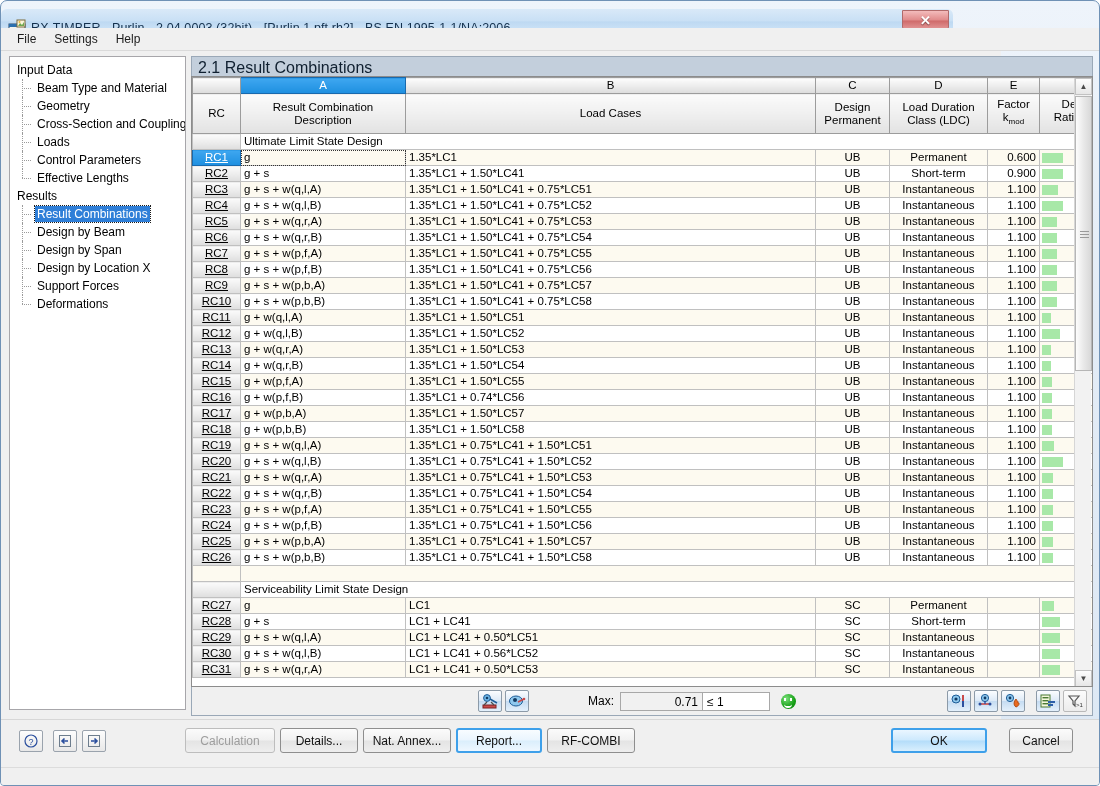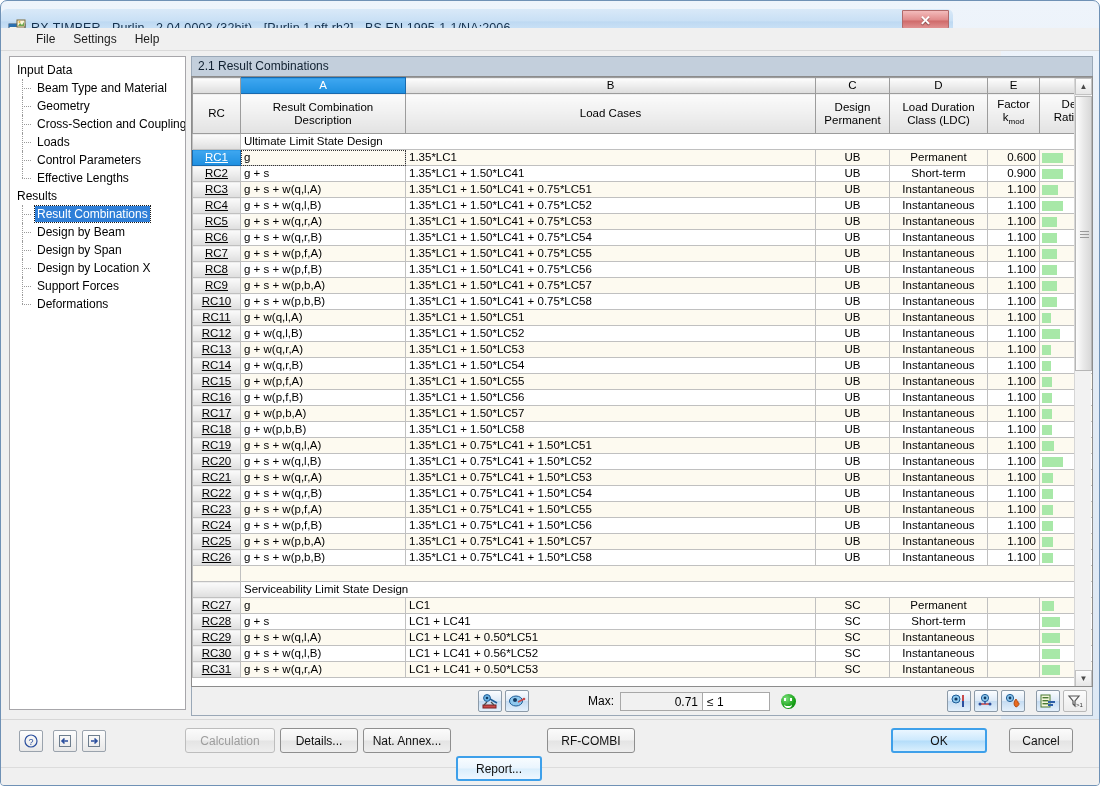--- a/index.html
+++ b/index.html
@@ -47,21 +47,21 @@
     display: flex; align-items: center; justify-content: center;
     color: #fff; font-size: 13px; font-weight: bold;
     text-shadow: 0 1px 1px rgba(0,0,0,.45);
   }
 
   
   #menubar {
     position: absolute; left: 0; top: 27px; width: 1100px; height: 23px;
     background: #f0f0f0;
     border-bottom: 1px solid #dadada;
-    display: flex; align-items: center; padding-left: 26px;
+    display: flex; align-items: center; padding-left: 7px;
   }
   .menu-item {
     padding: 3px 9px; font-size: 12px; color: #1b1b1b;
   }
 
   
   #body-area {
     position: absolute; left: 0; top: 50px; width: 1000px; height: 668px;
     background: #f0f0f0;
   }
@@ -98,21 +98,21 @@
   }
 
   
   #main-panel {
     position: absolute; left: 190px; top: 5px; width: 902px; height: 654px;
     background: #f0f0f0;
   }
   #panel-caption {
     height: 20px; background: #c3cfdc;
     border: 1px solid #9aa8b7; border-bottom: none;
-    font-size: 12px; color: #102030;
+    font-size: 16px; color: #102030;
     padding: 2px 0 0 6px;
   }
   #grid-wrap {
     position: absolute; left: 0; top: 20px; width: 902px; height: 611px;
     background: #ffffff;
     border: 1px solid #8c8c8c;
     overflow: hidden;
   }
 
   
@@ -270,21 +270,20 @@
     position: absolute; top: 8px; height: 25px;
     border: 1px solid #8e8e8e; border-radius: 3px;
     background: linear-gradient(180deg,#fbfbfb 0%,#f1f1f1 48%,#e4e4e4 52%,#eeeeee 100%);
     font-size: 12px; color: #111;
     display: flex; align-items: center; justify-content: center;
   }
   .pushbtn.disabled { color: #9d9d9d; border-color: #bdbdbd; }
   .pushbtn.default {
     border: 2px solid #3ea0ea;
     background: linear-gradient(180deg,#f8fcff 0%,#eaf5fe 48%,#daeefc 52%,#eef7ff 100%);
-    margin-top: 28px;
   }
   .pushbtn.primary {
     border: 2px solid #3ea0ea;
     background: linear-gradient(180deg,#eaf6ff 0%,#cde9fd 48%,#b4ddfa 52%,#d9effd 100%);
   }
   #bottom-divider {
     position: absolute; left: 0; top: 47px; width: 1100px; height: 1px;
     background: #dcdcdc;
   }
 
@@ -555,21 +554,21 @@
                 <td class="c-sit">UB</td>
                 <td class="c-ldc">Instantaneous</td>
                 <td class="c-kmod">1.100</td>
                 <td class="c-ratio">
                   <span class="bar" style="width:10px"></span>
                 </td>
               </tr>
               <tr class="even">
                 <td class="rowhdr">RC16</td>
                 <td class="c-desc">g + w(p,f,B)</td>
-                <td class="c-cases">1.35*LC1 + 1.50*LC56</td>
+                <td class="c-cases">1.35*LC1 + 0.74*LC56</td>
                 <td class="c-sit">UB</td>
                 <td class="c-ldc">Instantaneous</td>
                 <td class="c-kmod">1.100</td>
                 <td class="c-ratio">
                   <span class="bar" style="width:10px"></span>
                 </td>
               </tr>
               <tr class="odd">
                 <td class="rowhdr">RC17</td>
                 <td class="c-desc">g + w(p,b,A)</td>

